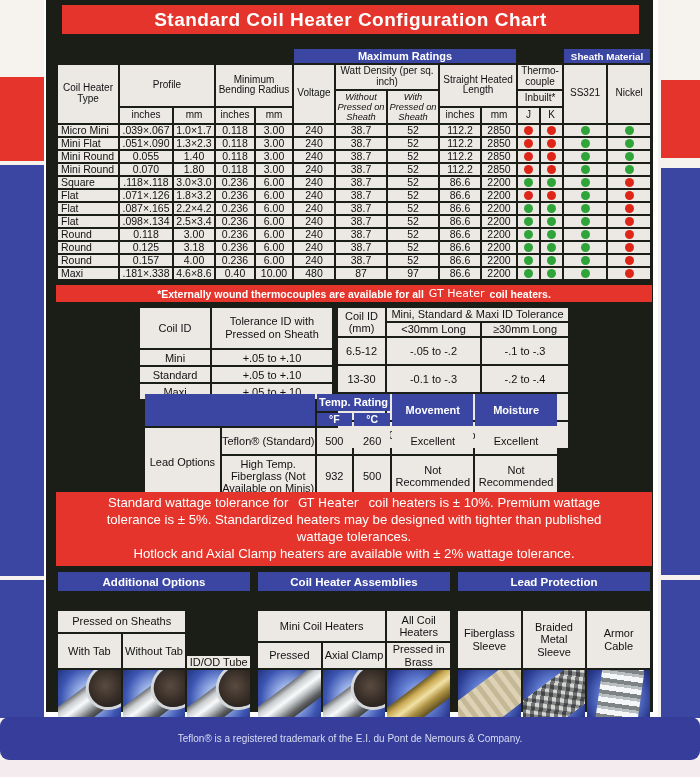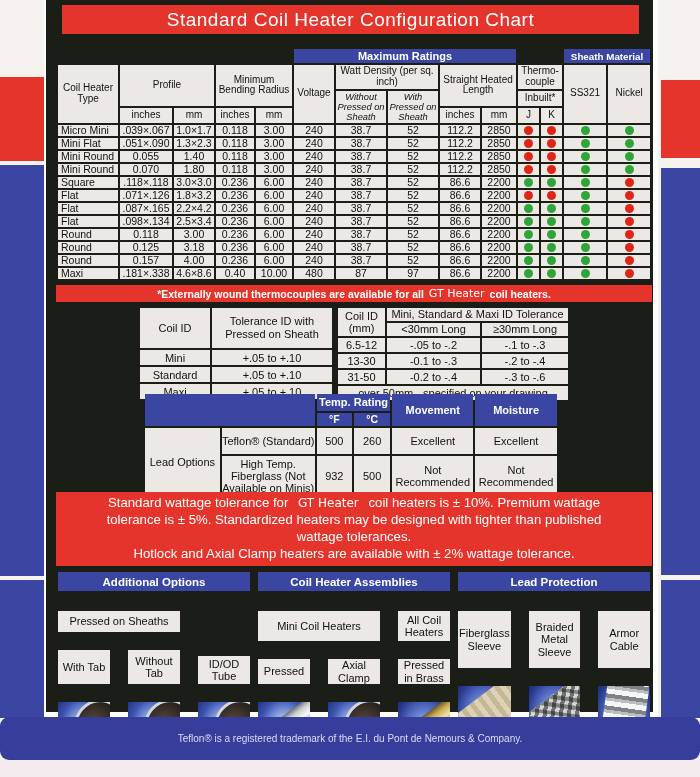--- a/index.html
+++ b/index.html
@@ -28,21 +28,21 @@
   #bottom-strip{position:absolute; left:0; top:760px; width:700px; height:17px; background:#f3ebee;}
 
   
   #panel{position:absolute; left:44px; top:0; width:614px; height:717px;
     background:var(--panel); border-left:2px solid #fff; border-right:5px solid #fff;
     border-bottom:5px solid #fff;}
   #panel > *{position:absolute;}
 
   
   #title-banner{left:16px; top:5px; width:577px; height:29px; background:var(--red);
-    color:#fff; font-weight:normal; font-size:19px; letter-spacing:.5px;
+    color:#fff; font-weight:bold; font-size:19px; letter-spacing:.5px;
     display:flex; align-items:center; justify-content:center;}
 
   
   table{border-collapse:separate; border-spacing:2px; table-layout:fixed;}
   td,th{background:var(--cell); color:#111; text-align:center; vertical-align:middle;
     font-weight:normal; overflow:hidden;}
   .void{background:transparent;}
   .banner{background:var(--blue); color:#fff; font-weight:bold;}
 
   #main-table{left:10px; top:47px; width:596px; font-size:10.5px;}
@@ -60,21 +60,21 @@
     color:#fff; font-size:10.5px; font-weight:bold; display:flex; align-items:center; justify-content:center;}
   #tc-note .brand{font-family:"DejaVu Sans", sans-serif; font-weight:normal; padding:0 5px; font-size:11px;}
 
   
   #tol-left{left:92px; top:306px; width:196px; font-size:11px;}
   #tol-left th{height:40px; font-size:11px; line-height:1.15;}
   #tol-left td{height:15px;}
   #tol-right{left:290px; top:306px; width:232px; font-size:11px;}
   #tol-right th{font-size:11px; line-height:1.1;}
   #tol-right .coilid{white-space:pre-line;}
-  #tol-right td{height:14px;}
+  #tol-right td{height:26px;}
   #tol-right .subhead{height:13px;}
   #tol-right .tophead{height:13px;}
 
   
   #lead-table{left:97px; top:392px; width:416px; font-size:11px;}
   #lead-table th{line-height:1.1;}
   #lead-table .banner{font-size:11px;}
   #lead-table .hdr1{height:17px;}
   #lead-table .hdr2 th{height:13px; font-size:10.5px;}
   #lead-table .d1 td{height:26px;}
@@ -84,21 +84,21 @@
   #watt-note{left:10px; top:492px; width:596px; height:74px; background:var(--red);
     color:#fff; font-size:13.2px; line-height:1.27; text-align:center;
     display:flex; flex-direction:column; justify-content:center; padding:0 36px;}
   #watt-note .brand{font-family:"DejaVu Sans", sans-serif; font-size:12px; padding:0 6px;}
 
   
   .group{top:572px; width:192px;}
   #grp-ao{left:12px;} #grp-cha{left:212px;} #grp-lp{left:412px;}
   .group-title{height:19px; background:var(--blue); color:#fff; font-weight:bold;
     font-size:11.5px; display:flex; align-items:center; justify-content:center; margin-bottom:20px;}
-  .ggrid{display:grid; gap:18px;}
+  .ggrid{display:grid; gap:2px;}
   #grp-ao .ggrid{grid-template-columns:1fr 1fr 1fr; grid-template-rows:21px 34px 62px;}
   #grp-cha .ggrid{grid-template-columns:1fr 1fr 1fr; grid-template-rows:30px 25px 62px;}
   #grp-lp .ggrid{grid-template-columns:1fr 1fr 1fr; grid-template-rows:57px 62px;}
   .gcell{background:var(--cell); color:#111; font-size:11px; line-height:1.1;
     display:flex; align-items:center; justify-content:center; text-align:center; padding:1px;}
   .span2{grid-column:1 / 3;}
   .tallcell{grid-column:3; grid-row:1 / 3;margin-top:45px;}
 
   
   .photo{position:relative; overflow:hidden;

